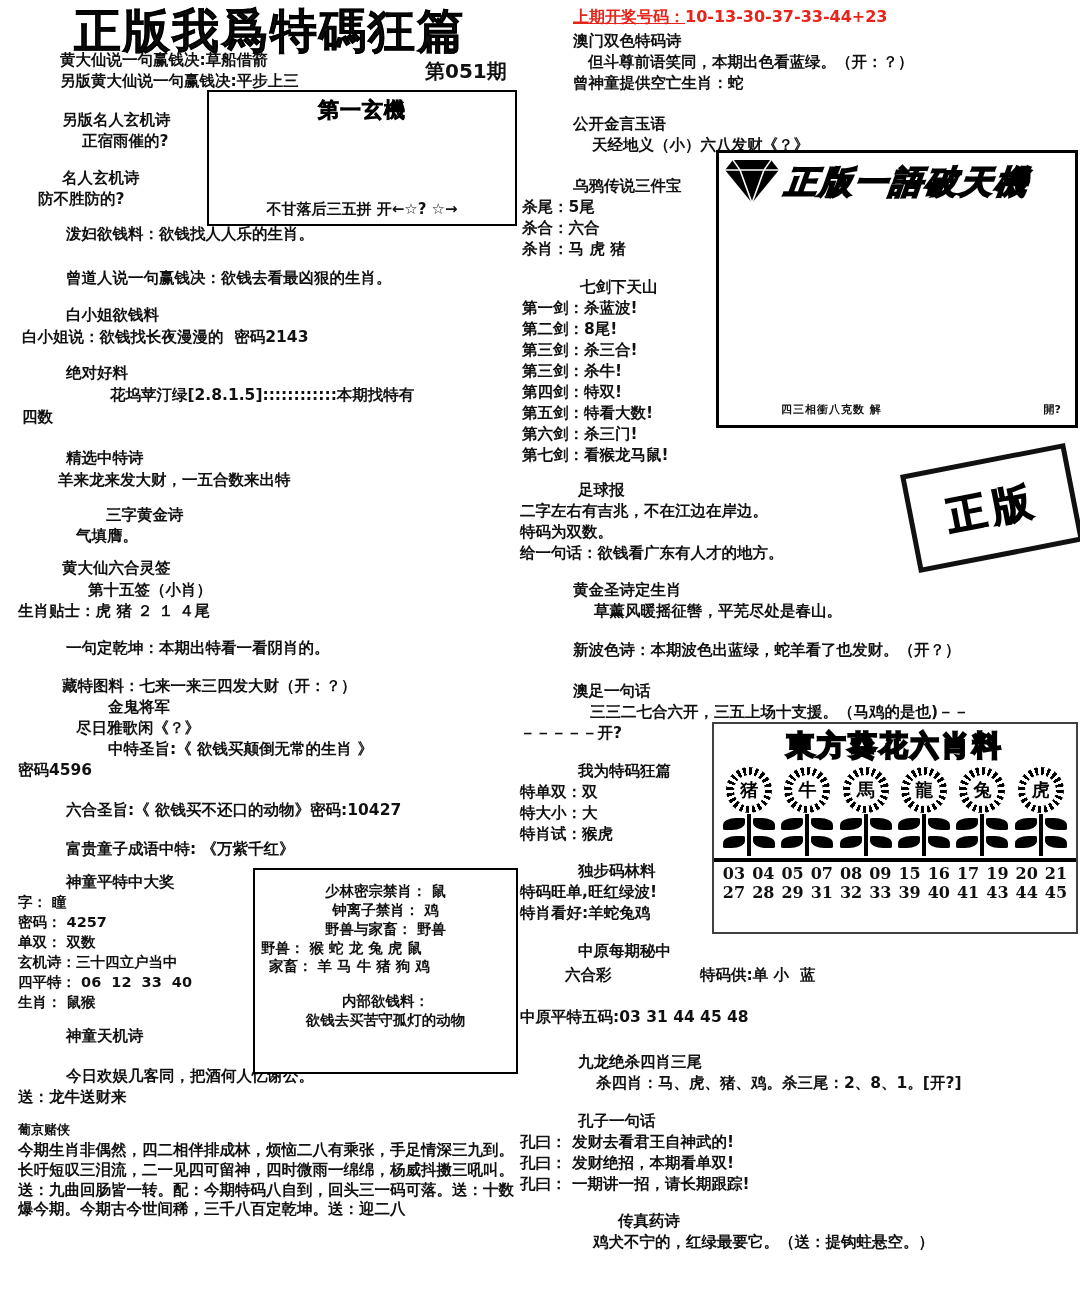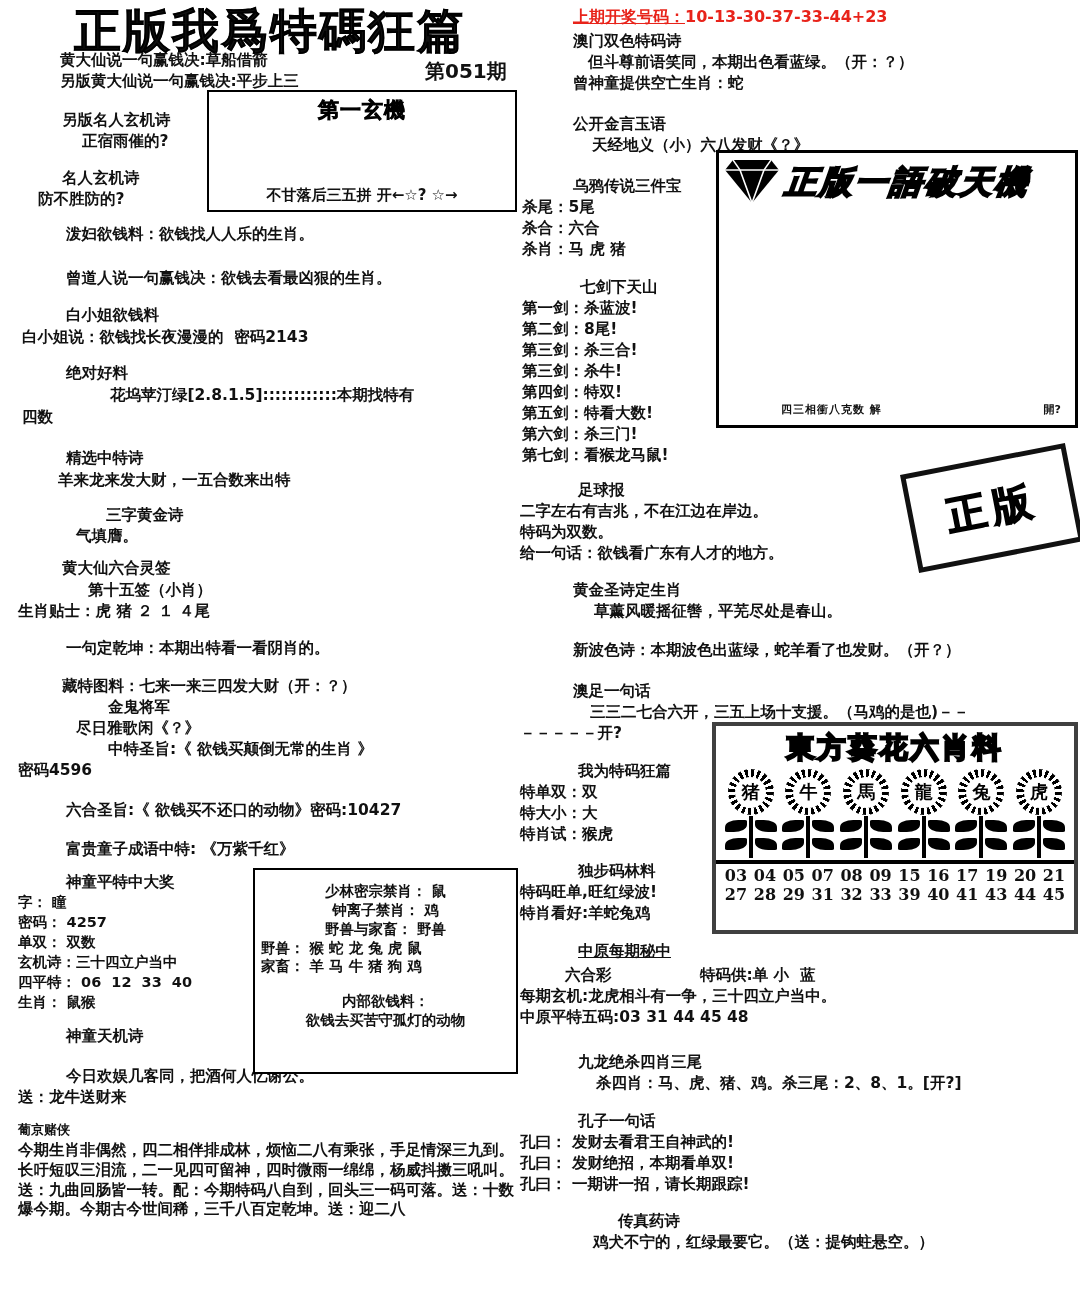--- a/index.html
+++ b/index.html
@@ -68,21 +68,21 @@
   .stamp{
     position:absolute;border:5px solid #111;background:#fff;
     transform:rotate(-11deg);
     display:flex;align-items:center;justify-content:center;
     font-family:"DejaVu Serif","Liberation Serif",serif;
     font-size:40px;font-weight:bold;letter-spacing:6px;
     -webkit-text-stroke:1.4px #000;
   }
 
   
-  .sbox{position:absolute;border:4px solid #404040;background:#fff;box-sizing:border-box;}
+  .sbox{position:absolute;border:2px solid #404040;background:#fff;box-sizing:border-box;}
   .sbox .stitle{
     text-align:center;
     font-family:"DejaVu Serif","Liberation Serif",serif;
     font-weight:bold;font-size:28px;letter-spacing:3px;
     color:#fff;-webkit-text-stroke:2.4px #000;
     margin:3px 0 0 0;
   }
   .flowers{display:flex;justify-content:space-around;align-items:flex-start;padding:2px 6px 0 6px;}
   .flower{width:52px;display:flex;flex-direction:column;align-items:center;}
   .petal{
@@ -118,21 +118,21 @@
 
   <div class="blk t" style="left:60px;top:50px;">黄大仙说一句赢钱决:草船借箭</div>
   <div class="blk t" style="left:60px;top:71px;">另版黄大仙说一句赢钱决:平步上三</div>
 
   <div class="blk t" style="left:62px;top:110px;">另版名人玄机诗</div>
   <div class="blk t" style="left:82px;top:131px;">正宿雨催的?</div>
 
   <div class="blk t" style="left:62px;top:168px;">名人玄机诗</div>
   <div class="blk t" style="left:38px;top:189px;">防不胜防的?</div>
 
-  <div class="box" style="left:207px;top:90px;width:310px;height:122px;">
+  <div class="box" style="left:207px;top:90px;width:310px;height:136px;">
     <div class="boxTitle" style="margin-top:4px;">第一玄機</div>
     <div class="boxFoot">不甘落后三五拼 开←☆? ☆→</div>
   </div>
 
   <div class="blk t" style="left:66px;top:224px;">泼妇欲钱料：欲钱找人人乐的生肖。</div>
   <div class="blk t" style="left:66px;top:268px;">曾道人说一句赢钱决：欲钱去看最凶狠的生肖。</div>
 
   <div class="blk t" style="left:66px;top:305px;">白小姐欲钱料</div>
   <div class="blk t" style="left:22px;top:327px;">白小姐说：欲钱找长夜漫漫的  密码2143</div>
 
@@ -171,21 +171,21 @@
 
   <div class="blk t" style="left:66px;top:1026px;">神童天机诗</div>
   <div class="blk t" style="left:66px;top:1066px;">今日欢娱几客同，把酒何人忆谢公。</div>
   <div class="blk t" style="left:18px;top:1087px;">送：龙牛送财来</div>
 
   <div class="box" style="left:253px;top:868px;width:265px;height:206px;">
     <div class="t14 ctr" style="margin-top:12px;">少林密宗禁肖： 鼠</div>
     <div class="t14 ctr">钟离子禁肖： 鸡</div>
     <div class="t14 ctr">野兽与家畜： 野兽</div>
     <div class="t14" style="padding-left:6px;">野兽： 猴 蛇 龙 兔 虎 鼠</div>
-    <div class="t14" style="padding-left:6px;">家畜： 羊 马 牛 猪 狗 鸡</div>
+    <div class="t14" style="padding-left:14px;">家畜： 羊 马 牛 猪 狗 鸡</div>
     <div class="t14 ctr" style="margin-top:16px;">内部欲钱料：</div>
     <div class="t14 ctr">欲钱去买苦守孤灯的动物</div>
   </div>
 
   <div class="blk t13" style="left:18px;top:1122px;">葡京赌侠</div>
   <div class="blk t" style="left:18px;top:1141px;width:508px;line-height:1.28;">今期生肖非偶然，四二相伴排成林，烦恼二八有乘张，手足情深三九到。长吁短叹三泪流，二一见四可留神，四时微雨一绵绵，杨威抖擞三吼叫。送：九曲回肠皆一转。配：今期特码八自到，回头三一码可落。送：十数爆今期。今期古今世间稀，三千八百定乾坤。送：迎二八</div>
 
   <div class="blk redline" style="left:573px;top:7px;">
     <span class="lbl">上期开奖号码：</span><span>10-13-30-37-33-44+23</span>
   </div>
@@ -228,24 +228,23 @@
 
   <div class="blk t" style="left:578px;top:761px;">我为特码狂篇</div>
   <div class="blk t" style="left:520px;top:782px;">特单双：双</div>
   <div class="blk t" style="left:520px;top:803px;">特大小：大</div>
   <div class="blk t" style="left:520px;top:824px;">特肖试：猴虎</div>
 
   <div class="blk t" style="left:578px;top:861px;">独步码林料</div>
   <div class="blk t" style="left:520px;top:882px;">特码旺单,旺红绿波!</div>
   <div class="blk t" style="left:520px;top:903px;">特肖看好:羊蛇兔鸡</div>
 
-  <div class="blk t" style="left:578px;top:941px;text-decoration:underline;">中原每期秘中</div>
+  <div class="blk t" style="left:578px;top:941px;">中原每期秘中</div>
   <div class="blk t" style="left:565px;top:965px;">六合彩</div>
   <div class="blk t" style="left:700px;top:965px;">特码供:单 小  蓝</div>
-  <div class="blk t" style="left:520px;top:986px;">每期玄机:龙虎相斗有一争，三十四立户当中。</div>
   <div class="blk t" style="left:520px;top:1007px;">中原平特五码:03 31 44 45 48</div>
 
   <div class="blk t" style="left:578px;top:1052px;">九龙绝杀四肖三尾</div>
   <div class="blk t" style="left:596px;top:1073px;">杀四肖：马、虎、猪、鸡。杀三尾：2、8、1。[开?]</div>
 
   <div class="blk t" style="left:578px;top:1111px;">孔子一句话</div>
   <div class="blk t" style="left:520px;top:1132px;">孔曰： 发财去看君王自神武的!</div>
   <div class="blk t" style="left:520px;top:1153px;">孔曰： 发财绝招，本期看单双!</div>
   <div class="blk t" style="left:520px;top:1174px;">孔曰： 一期讲一招，请长期跟踪!</div>
 

